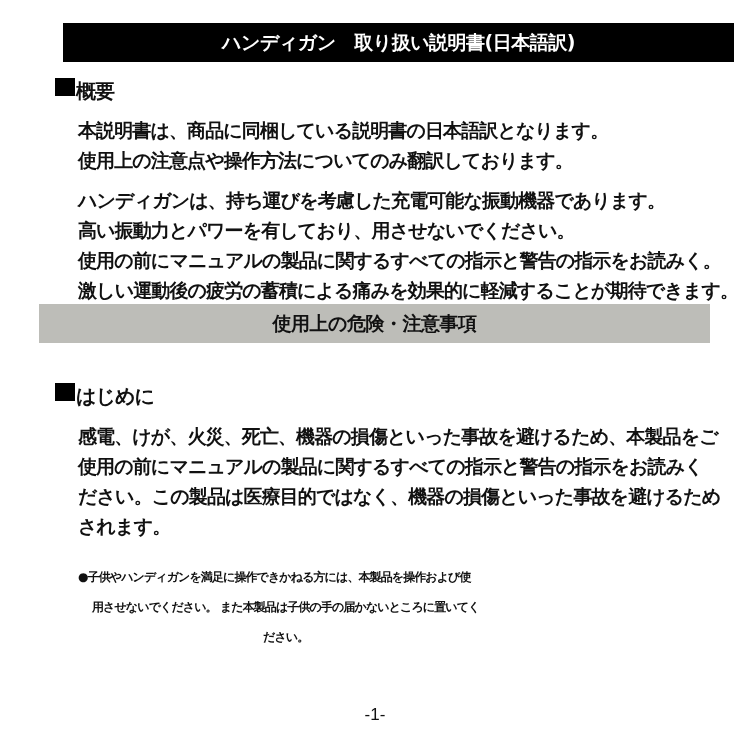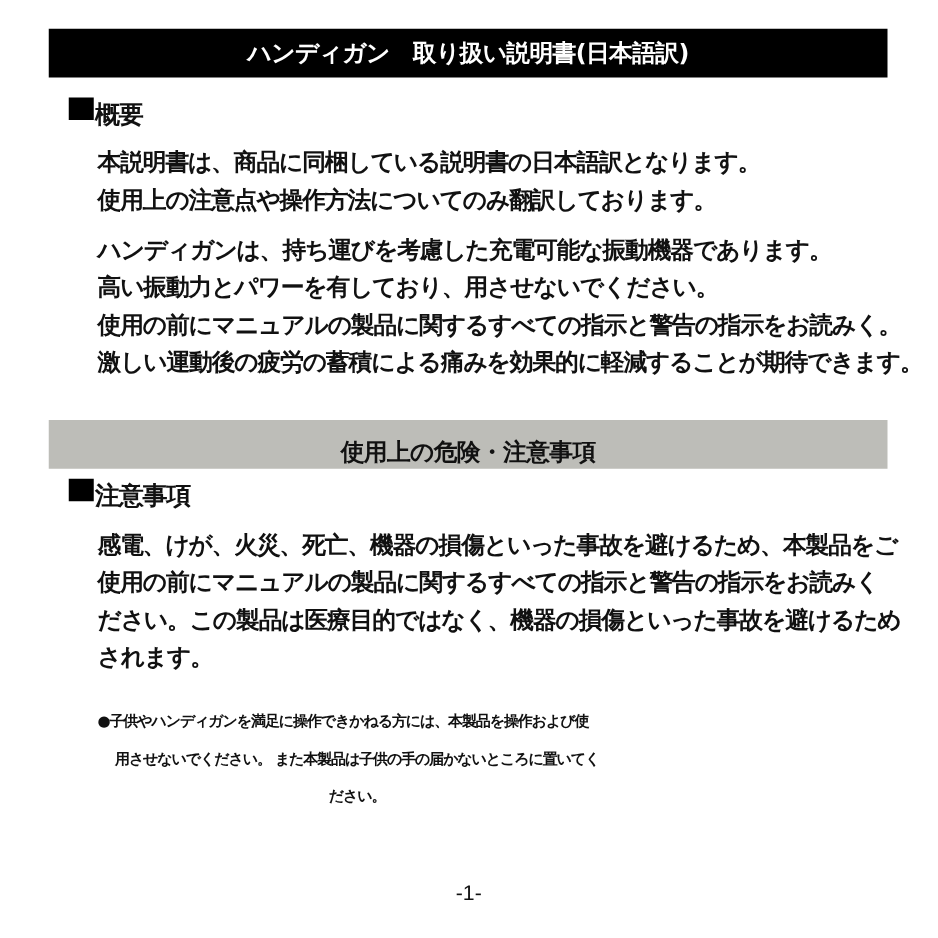--- a/index.html
+++ b/index.html
@@ -24,26 +24,26 @@
       align-items: center;
       justify-content: center;
       font-weight: bold;
       font-size: 19px;
       letter-spacing: -0.5px;
     }
     .band-black {
       top: 23px;
       background: #000000;
       color: #ffffff;
+      margin-left: 24px;
     }
     .band-gray {
-      top: 336px;
+      top: 304px;
       background: #bdbdb8;
       color: #111111;
-      align-items: flex-end;
     }
     .heading {
       position: absolute;
       left: 55px;
       font-weight: bold;
       font-size: 20px;
       letter-spacing: -1px;
       display: flex;
       align-items: flex-start;
     }
@@ -109,21 +109,21 @@
   <span class="line">使用の前にマニュアルの製品に関するすべての指示と警告の指示をお読みく。</span>
   <span class="line">激しい運動後の疲労の蓄積による痛みを効果的に軽減することが期待できます。</span>
 </div>
 
 <div class="band band-gray">
   <span>使用上の危険・注意事項</span>
 </div>
 
 <div class="heading" style="top:383px;">
   <span class="sq"></span>
-  <span>注意事項</span>
+  <span>はじめに</span>
 </div>
 
 <div class="para" style="top:421px;">
   <span class="line">感電、けが、火災、死亡、機器の損傷といった事故を避けるため、本製品をご</span>
   <span class="line">使用の前にマニュアルの製品に関するすべての指示と警告の指示をお読みく</span>
   <span class="line">ださい。この製品は医療目的ではなく、機器の損傷といった事故を避けるため</span>
   <span class="line">されます。</span>
 </div>
 
 <div class="bullet-block">

